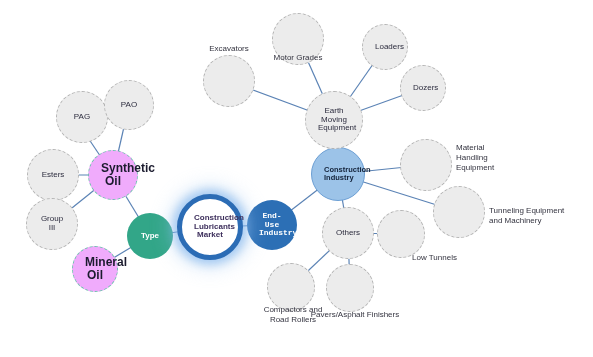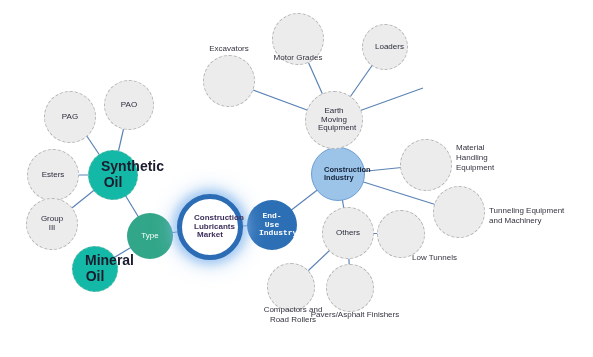--- a/index.html
+++ b/index.html
@@ -43,33 +43,33 @@
     padding: 0 12px;
     box-sizing: border-box;
   }
   
   .node.leaf {
     background: #ececec;
     border: 1px dashed #b4b4b4;
   }
   
   .node.teal-light {
-    background: #14b8a6;
+    background: #f0abfc;
     border: 1px dashed #6fbfae;
     color: #1b1b2e;
-    font-size: 14px;
+    font-size: 12px;
     font-weight: bold;
   }
   
   .node.teal-dark {
     background: #32a688;
     border: none;
     color: #ffffff;
     font-size: 8px;
-    font-weight: normal;
+    font-weight: bold;
   }
   
   .node.blue-dark {
     background: #2c6fb5;
     border: none;
     color: #ffffff;
     font-size: 8px;
     font-weight: bold;
   }
   
@@ -146,21 +146,21 @@
   </div>
 
   <div class="node teal-light" style="left:88px; top:150px; width:50px; height:50px;">
     <span class="node-label-inside"><span>Synthetic</span><br><span>Oil</span></span>
   </div>
 
   <div class="node teal-light" style="left:72px; top:246px; width:46px; height:46px;">
     <span class="node-label-inside"><span>Mineral</span><br><span>Oil</span></span>
   </div>
 
-  <div class="node leaf" style="left:44px; top:91px; width:52px; height:52px;">
+  <div class="node leaf" style="left:56px; top:91px; width:52px; height:52px;">
     <span class="node-label-inside">PAG</span>
   </div>
 
   <div class="node leaf" style="left:104px; top:80px; width:50px; height:50px;">
     <span class="node-label-inside">PAO</span>
   </div>
 
   <div class="node leaf" style="left:27px; top:149px; width:52px; height:52px;">
     <span class="node-label-inside">Esters</span>
   </div>
@@ -188,20 +188,23 @@
   <div class="node leaf" style="left:272px; top:13px; width:52px; height:52px;"></div>
   <div class="ext-label align-center" style="left:262px; top:9px; width:72px;margin-top:44px;">Motor Grades</div>
 
   <div class="node leaf" style="left:203px; top:55px; width:52px; height:52px;"></div>
   <div class="ext-label align-center" style="left:193px; top:44px; width:72px;">Excavators</div>
 
   <div class="node leaf" style="left:362px; top:24px; width:46px; height:46px;">
     <span class="node-label-inside">Loaders</span>
   </div>
 
+  <div class="node leaf" style="left:400px; top:65px; width:46px; height:46px;">
+    <span class="node-label-inside">Dozers</span>
+  </div>
 
   <div class="node leaf" style="left:400px; top:139px; width:52px; height:52px;"></div>
   <div class="ext-label align-left" style="left:456px; top:143px; width:64px;">Material
 Handling
 Equipment</div>
 
   <div class="node leaf" style="left:433px; top:186px; width:52px; height:52px;"></div>
   <div class="ext-label align-left" style="left:489px; top:206px; width:104px;">Tunneling Equipment
 and Machinery</div>
 

